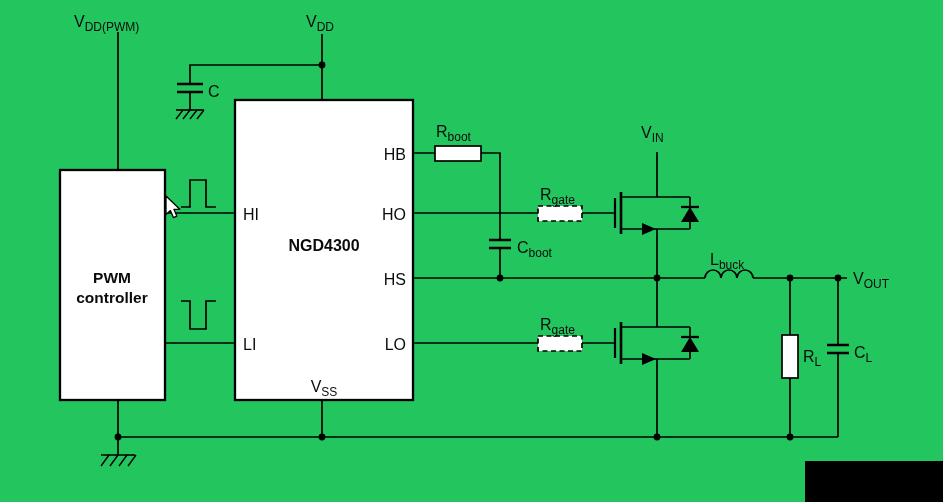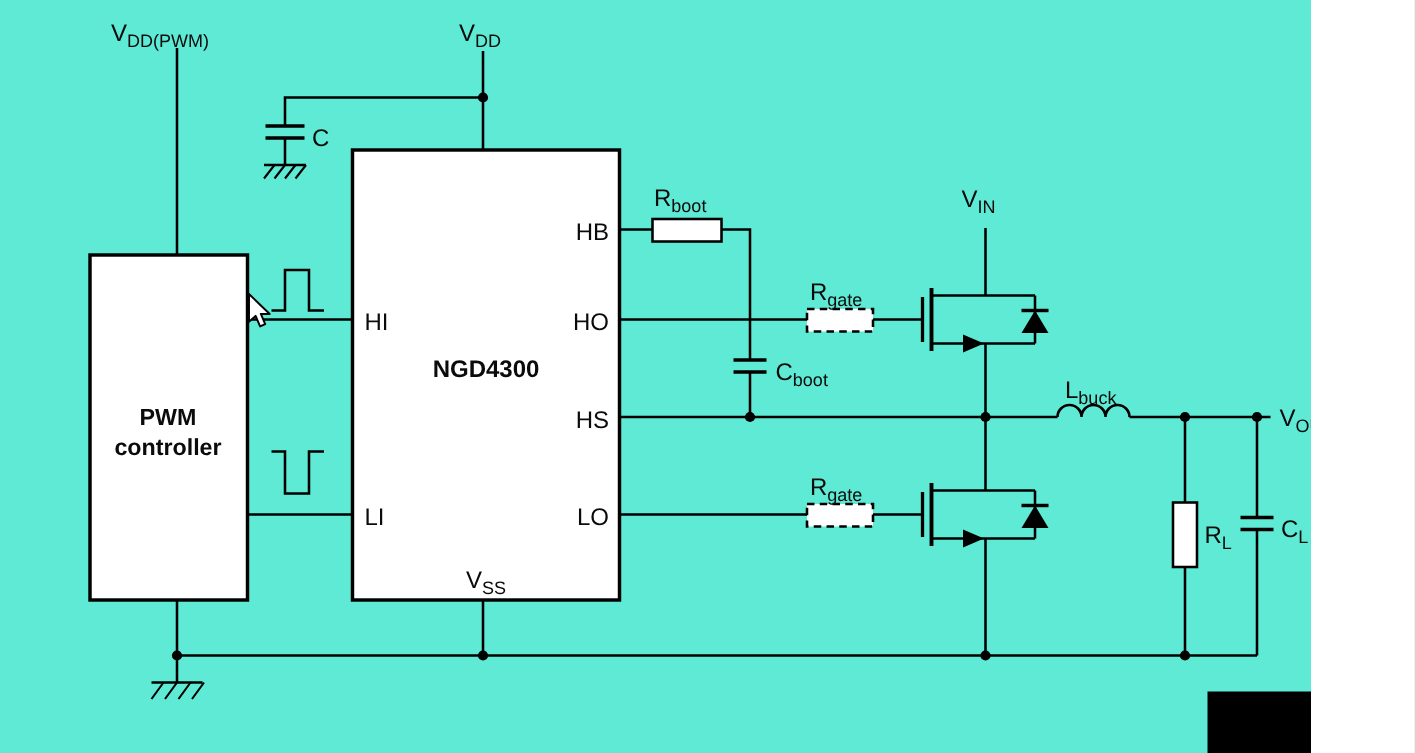--- a/index.html
+++ b/index.html
@@ -1,16 +1,16 @@
 <!DOCTYPE html>
 <html><head>
 <meta charset="utf-8">
 <style>
   html,body{margin:0;padding:0;background:#ffffff;}
-  .stage{position:relative;width:874px;height:502px;background:#5eead4;overflow:hidden;font-family:"Liberation Sans",sans-serif;}
+  .stage{position:relative;width:943px;height:502px;background:#22c55e;overflow:hidden;font-family:"Liberation Sans",sans-serif;}
   svg{display:block;}
   .w{stroke:#000;stroke-width:1.7;fill:none;stroke-linecap:butt;}
   .thin{stroke-width:1.4;}
   .thick2{stroke-width:2.2;}
   .thick3{stroke-width:2.6;}
   .box{fill:#fff;stroke:#000;stroke-width:2.3;}
   .comp{fill:#fff;stroke:#000;stroke-width:1.7;}
   .dashed{stroke-dasharray:5 3.5;}
   .plate{stroke:#000;stroke-width:2.3;fill:none;}
   .dot{fill:#000;stroke:none;}

